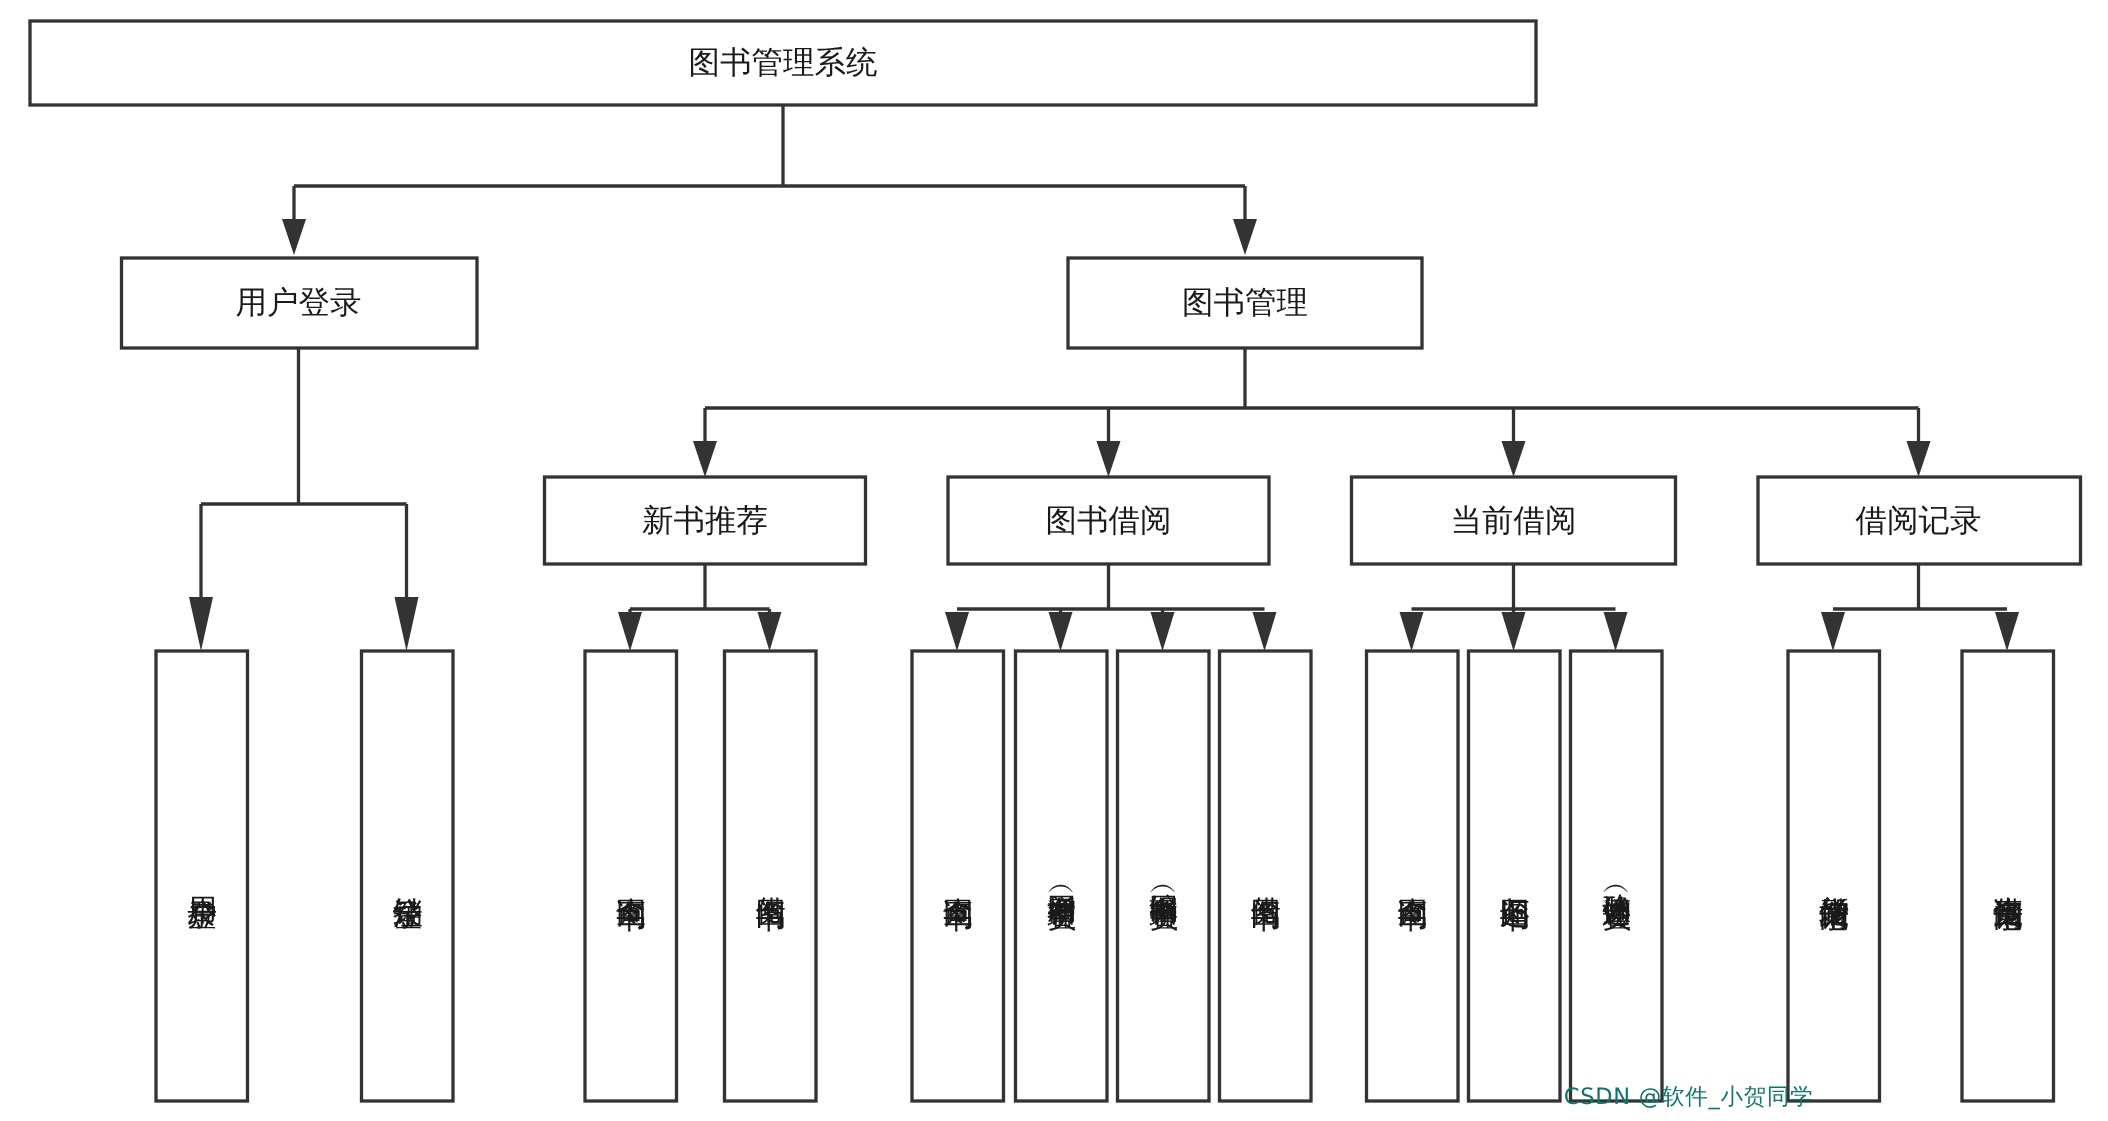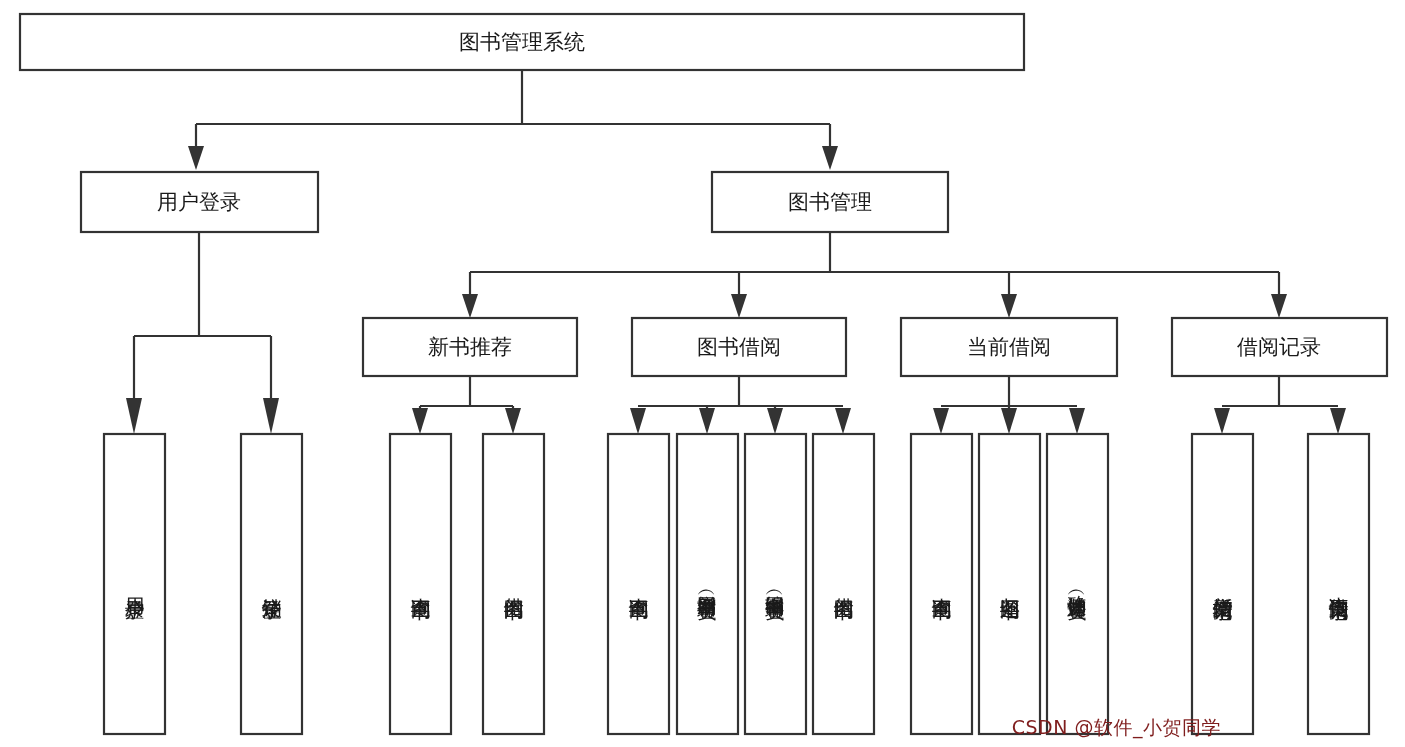--- a/index.html
+++ b/index.html
@@ -60,25 +60,25 @@
     letter-spacing: 1px;
     display: flex;
     align-items: center;
     justify-content: center;
     text-align: center;
     white-space: nowrap;
     pointer-events: none;
   }
   .watermark {
     position: absolute;
-    right: 8px;
+    right: 20px;
     bottom: 6px;
     font-family: "DejaVu Sans", "Liberation Sans", sans-serif;
-    font-size: 19px;
-    color: #7f1d1d;
+    font-size: 15px;
+    color: #0f766e;
     white-space: nowrap;
     letter-spacing: 0.5px;
   }
 </style>
 </head>
 <body>
 
 <div id="diagram-root">
 
   <svg class="canvas" viewBox="0 0 1405 747" xmlns="http://www.w3.org/2000/svg">

